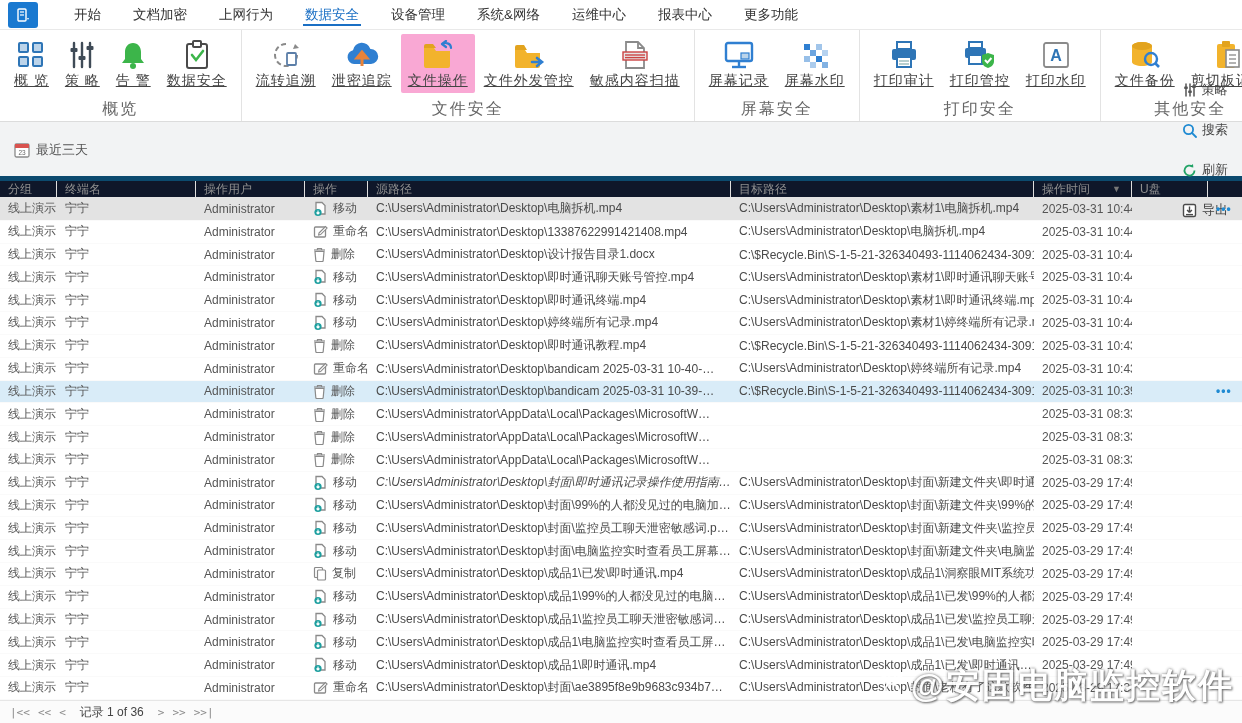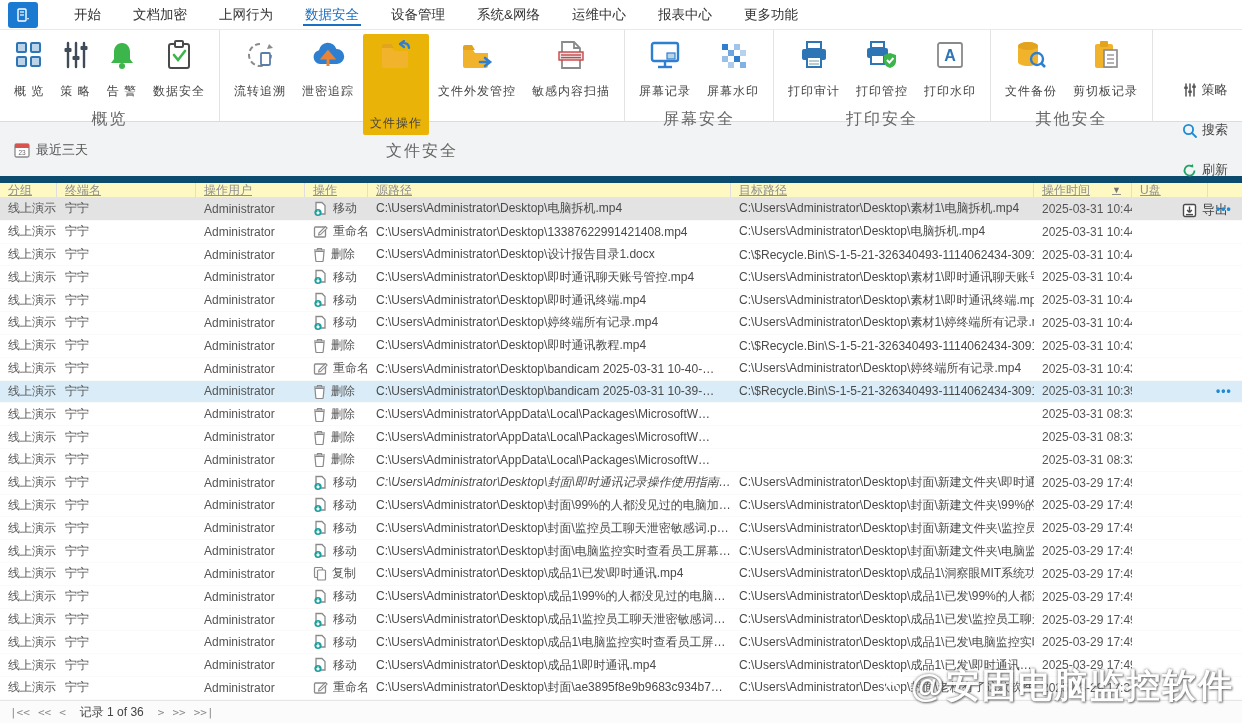--- a/index.html
+++ b/index.html
@@ -12,35 +12,35 @@
   .menu-tabs { display:flex; align-items:center; margin-left:24px; height:100%; }
   .menu-tab { padding:0 12px; margin-right:8px; height:100%; display:flex; align-items:center; cursor:pointer; color:#333; position:relative; font-size:13.5px; }
   .menu-tab.active { color:#1a6fc4; }
   .menu-tab.active::after { content:""; position:absolute; left:10px; right:10px; bottom:3px; height:2px; background:#1a6fc4; }
 
   
   .ribbon { height:92px; background:#fff; display:flex; border-bottom:1px solid #dcdcdc; }
   .ribbon-group { display:flex; flex-direction:column; border-right:1px solid #e3e3e3; padding:2px 6px 0 6px; }
   .ribbon-items { display:flex; flex:1; align-items:flex-start; }
   .ribbon-item { display:flex; flex-direction:column; align-items:center; padding:5px 7px 3px 7px; margin:2px 1px; border-radius:2px; cursor:pointer; min-width:44px; }
-  .ribbon-item.selected { background:#eab308;gap:32px; }
+  .ribbon-item.selected { background:#f9a8d4; }
   .ribbon-item .ric { height:32px; display:flex; align-items:center; justify-content:center; }
-  .ribbon-item .rlabel { font-size:12px; color:#444; margin-top:12px; white-space:nowrap; letter-spacing:1px; }
+  .ribbon-item .rlabel { font-size:14px; color:#444; margin-top:1px; white-space:nowrap; letter-spacing:1px;text-decoration:underline; }
   .ribbon-group-label { text-align:center; font-size:16px; color:#666; padding:4px 0 6px 0; letter-spacing:2px; }
 
   
   .content { background:#f2f3f4; height:578px; }
   .filterbar { height:48px; display:flex; align-items:center; justify-content:space-between; padding:12px 14px 4px 14px; }
   .filter-left { display:flex; align-items:center; gap:6px; color:#555; font-size:13px; cursor:pointer; }
   .filter-right { display:flex; align-items:center; gap:22px;flex-direction:column; }
   .tool-btn { display:flex; align-items:center; gap:5px; color:#444; font-size:13px; cursor:pointer; }
 
   
   .table { background:#fff; margin-top:6px; }
-  .thead { display:flex; height:22px; background:#fef9c3; border-top:7px solid #0c4a6e; border-bottom:1px solid #e4e4e4; color:#8f8f8f; font-size:12px;text-decoration:underline; }
+  .thead { display:flex; height:22px; background:#0f172a; border-top:5px solid #0c4a6e; border-bottom:1px solid #e4e4e4; color:#8f8f8f; font-size:12px; }
   .th { display:flex; align-items:center; padding:0 8px; border-right:1px solid #dedede; white-space:nowrap; overflow:hidden; }
   .th:last-child { border-right:none; }
   .th .caret { margin-left:auto; font-size:9px; color:#777; padding-right:2px; }
   .tbody { background:#fff; }
   .tr { display:flex; height:22.82px; align-items:center; font-size:12px; color:#555; background:#fff; border-bottom:1px solid #fafafa; }
   .tr.selected { background:#e3e3e3; }
   .tr.hover { background:#d9ecf8; }
   .td { padding:0 8px; white-space:nowrap; overflow:hidden; }
   .td.op { display:flex; align-items:center; gap:5px; }
   .td.path { color:#4a4a4a; }

